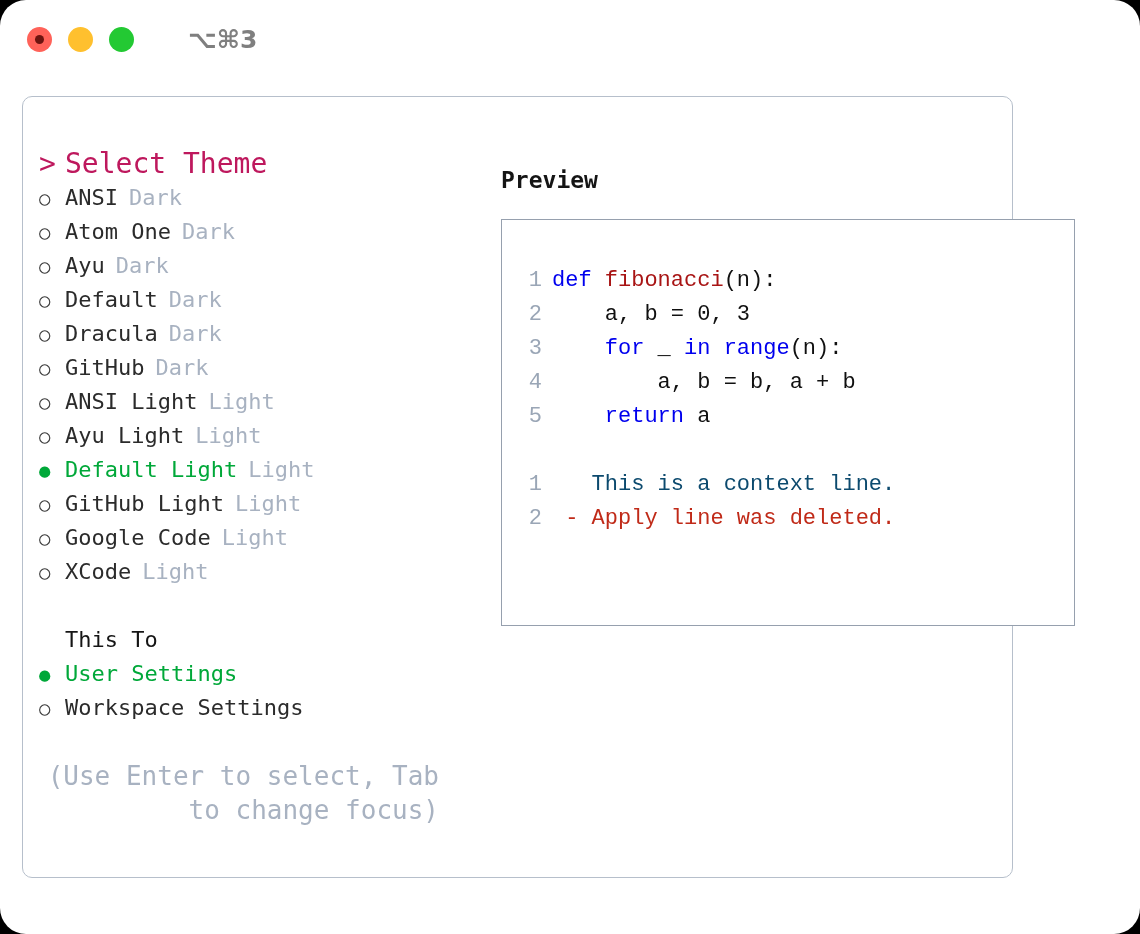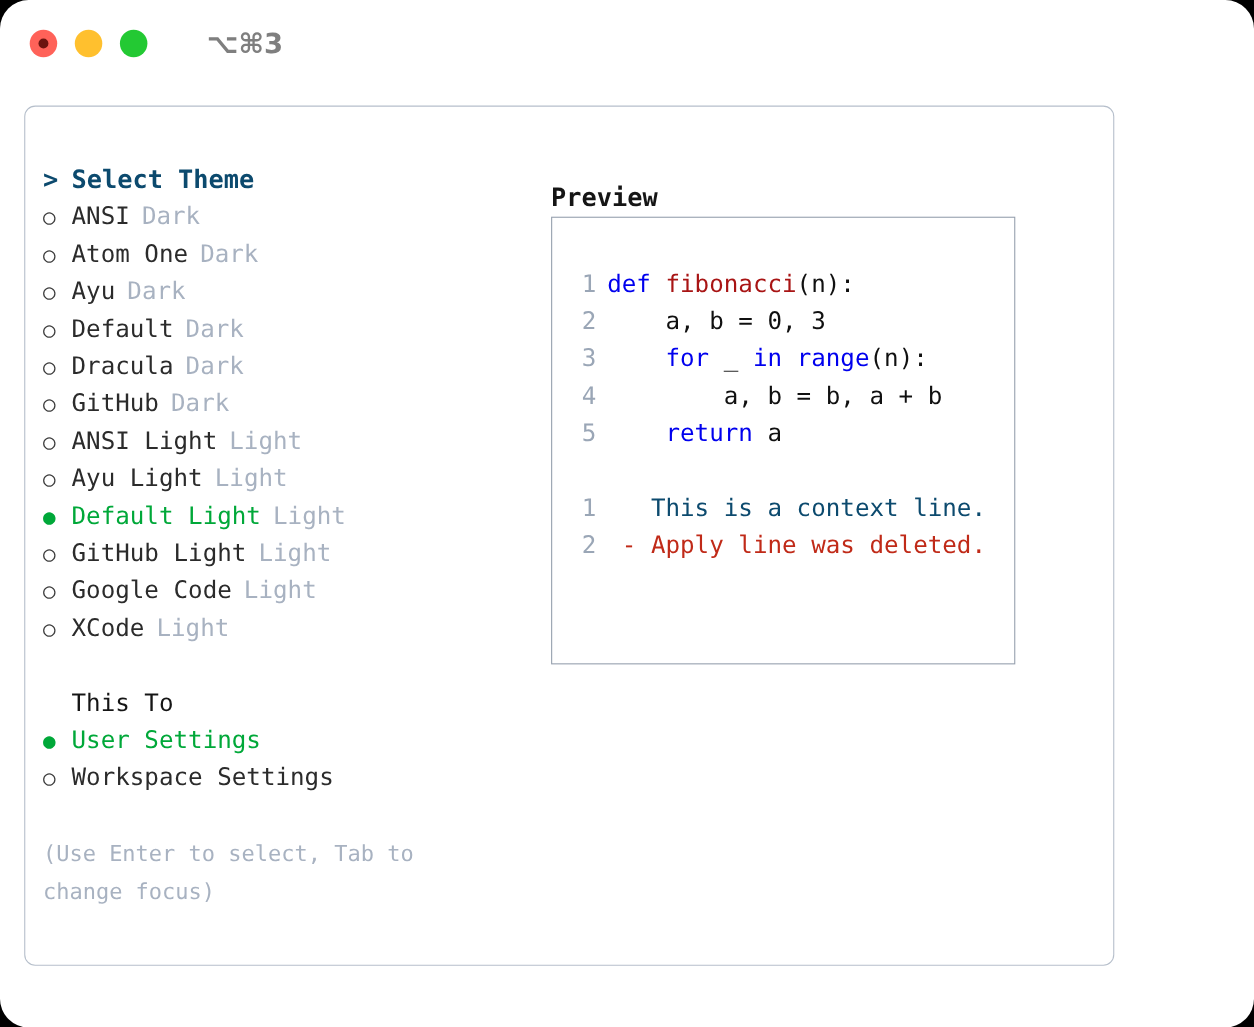--- a/index.html
+++ b/index.html
@@ -88,23 +88,23 @@
 
   
   #left-col {
     position: absolute;
     left: 16px;
     top: 50px;
     width: 450px;
   }
 
   .menu-header {
-    font-size: 23px;
-    font-weight: bold;
-    color: #0c4a6e;
+    font-size: 28px;
+    font-weight: normal;
+    color: #be185d;
     white-space: pre;
     line-height: 34px;
     height: 34px;
   }
   .menu-header .marker { display: inline-block; width: 26px; }
 
   .opt-row {
     display: flex;
     align-items: baseline;
     line-height: 34px;
@@ -133,48 +133,51 @@
     font-size: 22px;
     color: #151515;
     line-height: 34px;
     height: 34px;
     white-space: pre;
     padding-left: 26px;
   }
 
   #hint {
     margin-top: 34px;
-    font-size: 20px;
+    font-size: 26px;
     line-height: 34px;
     color: #a8b2c1;
     width: 400px;
     white-space: pre-wrap;
+    text-align: right;
   }
 
   
   #right-col {
     position: absolute;
     left: 478px;
     top: 66px;
     width: 500px;
   }
   #preview-title {
     font-size: 23px;
     font-weight: bold;
     color: #151515;
     line-height: 34px;
     white-space: pre;
   }
   #preview-panel {
-    width: 422px;
+    margin-top: 22px;
+    width: 574px;
     height: 407px;
     box-sizing: border-box;
     border: 1.5px solid #96a0ae;
     background: #ffffff;
     padding: 44px 0 0 14px;
+    font-family: Liberation Mono, monospace;
   }
   .code-line {
     font-size: 22px;
     line-height: 34px;
     height: 34px;
     white-space: pre;
   }
   .ln {
     display: inline-block;
     width: 26px;

